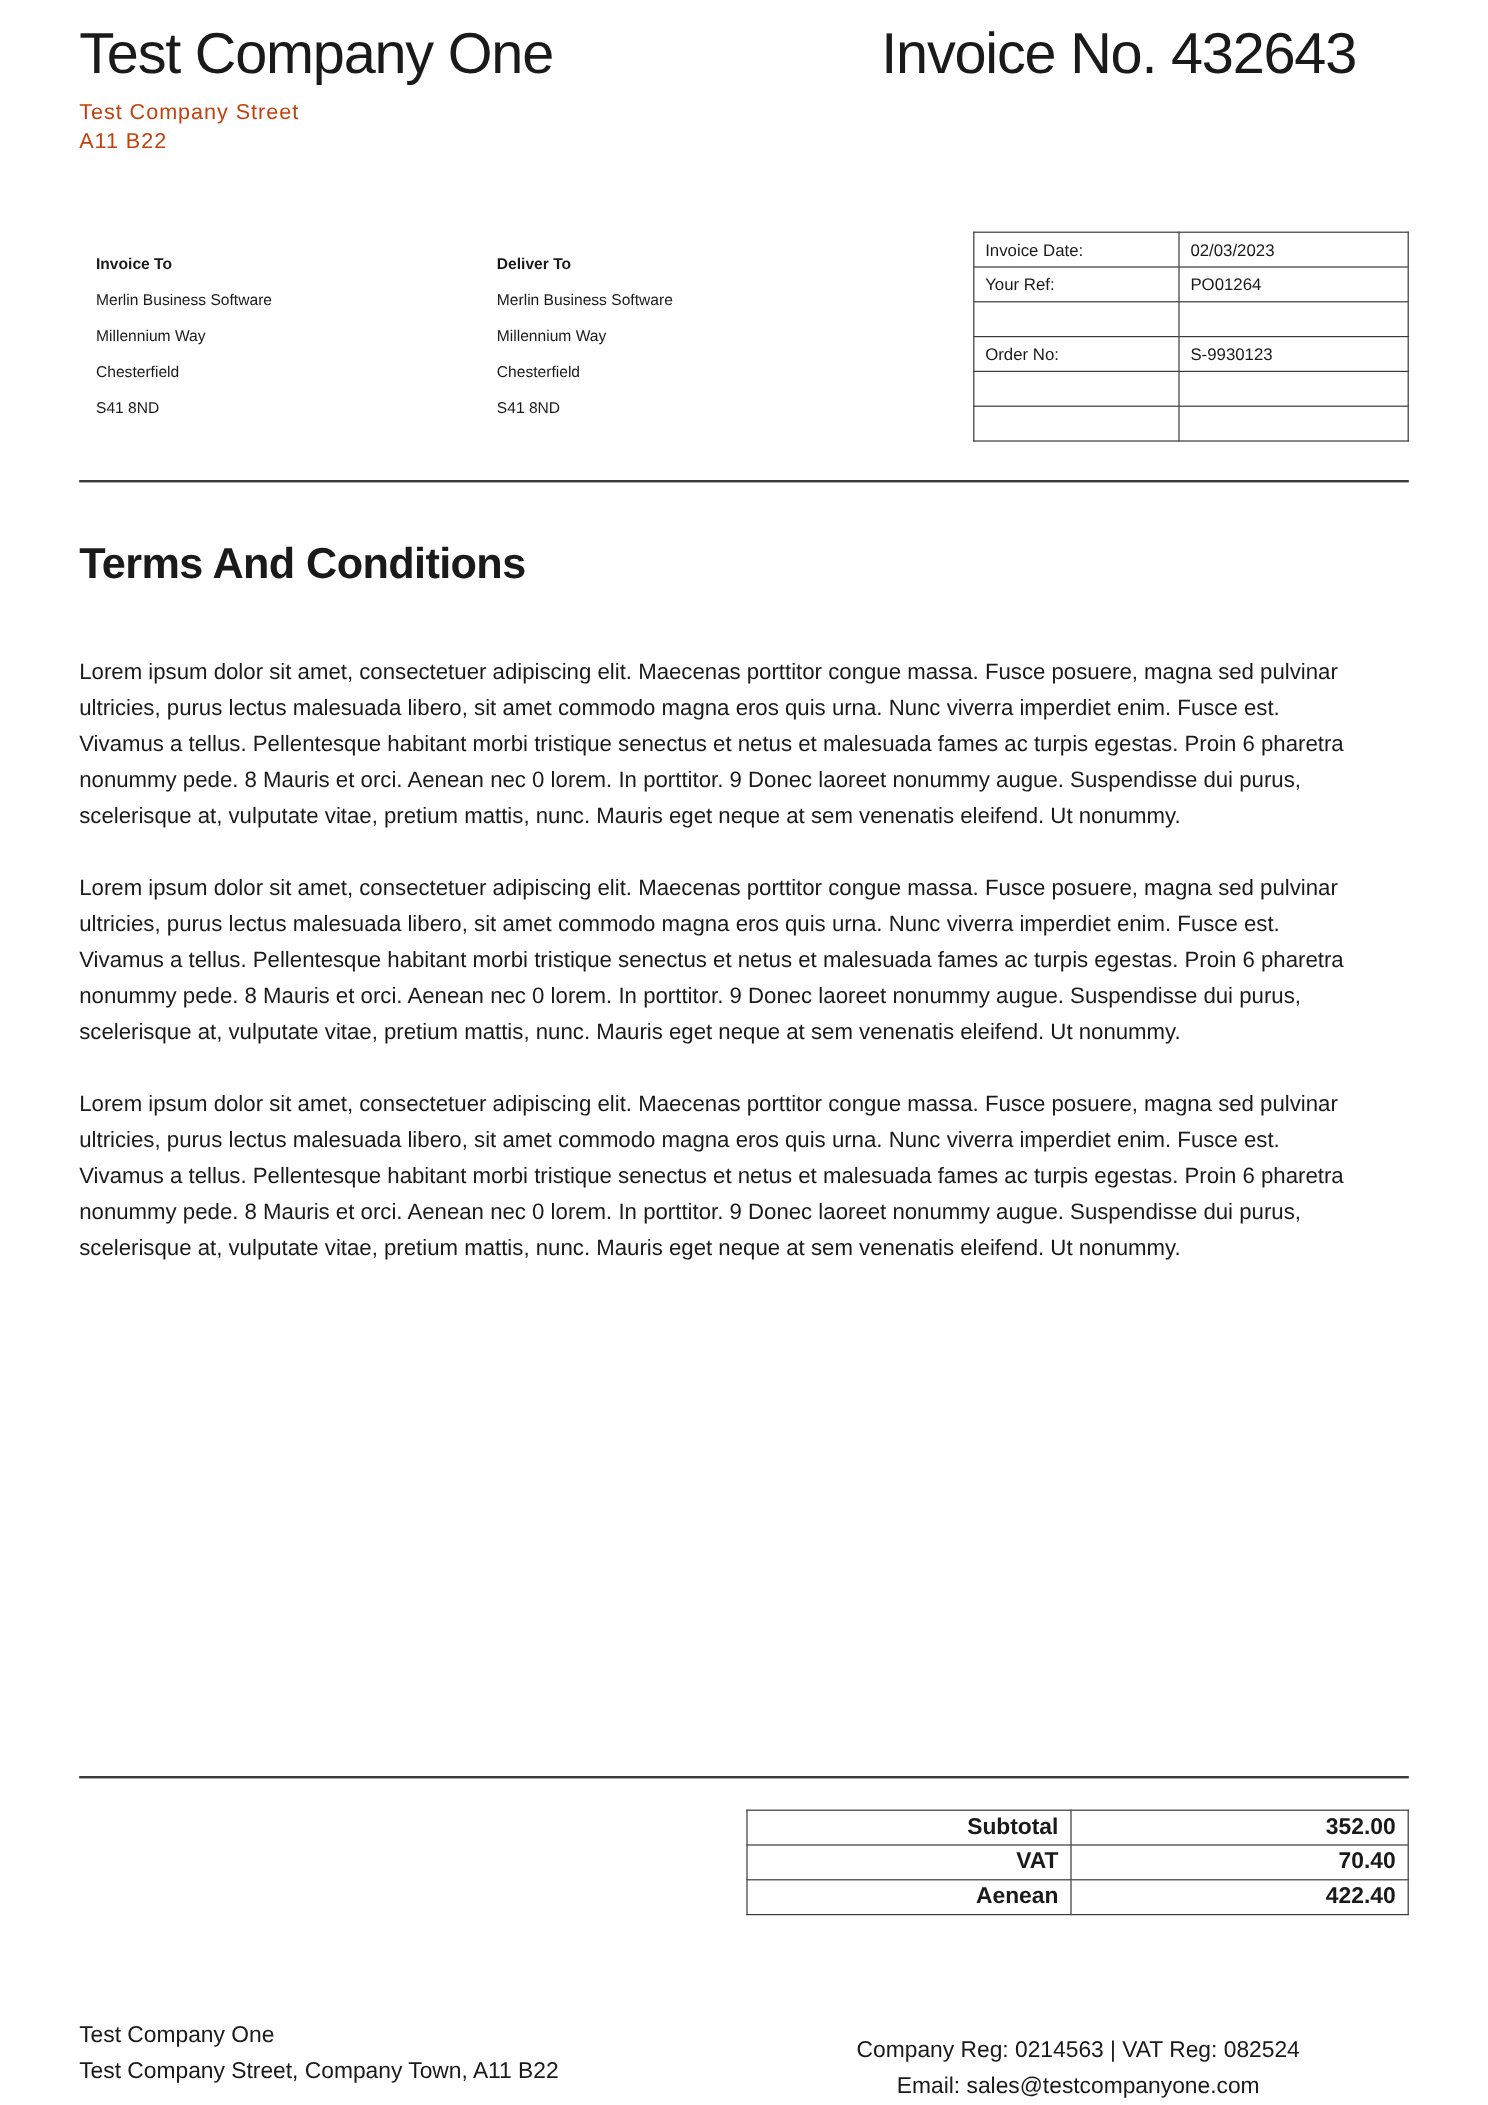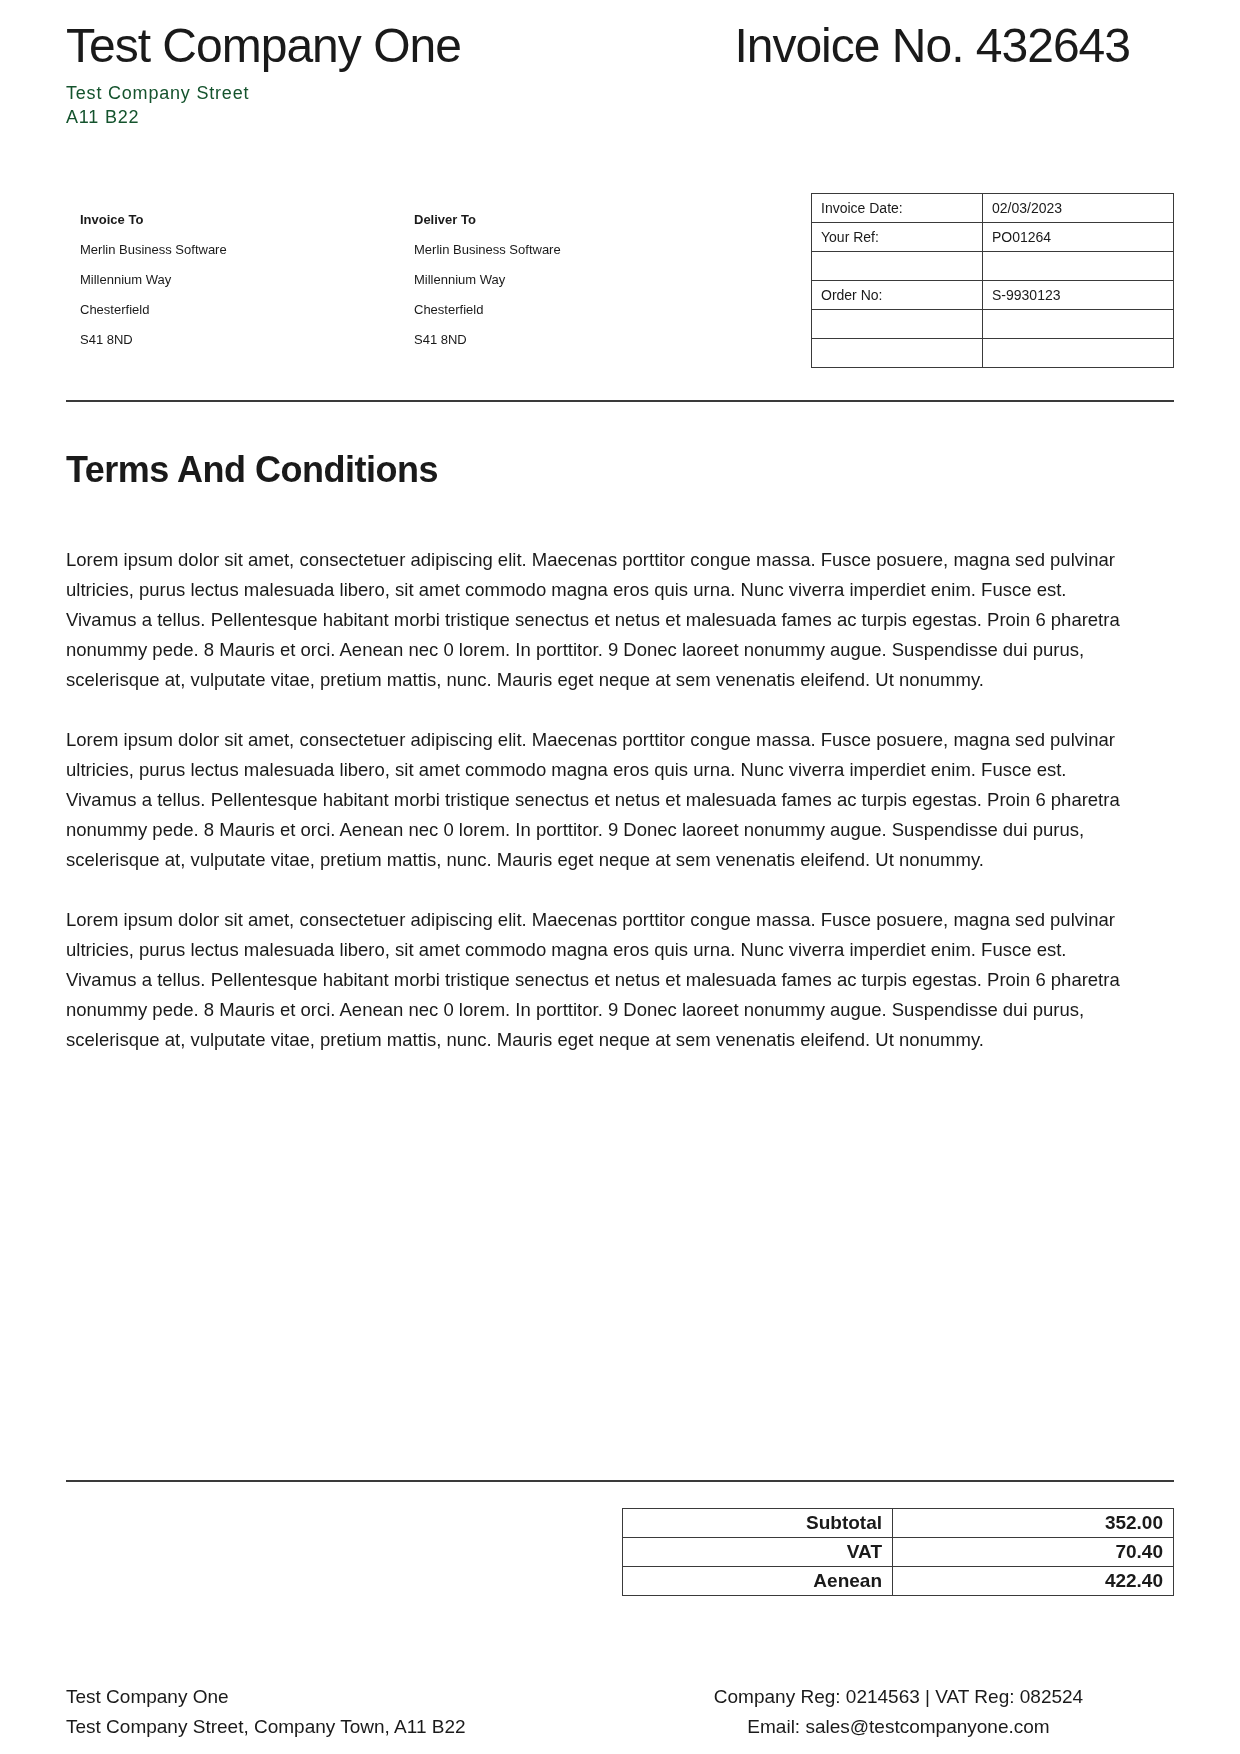--- a/index.html
+++ b/index.html
@@ -6,21 +6,21 @@
   .page {
     position:relative; width:1240px; height:1754px; background:#ffffff;
     font-family:"Liberation Sans", sans-serif; color:#1a1a1a; overflow:hidden;
   }
   .content { position:absolute; left:66px; top:0; width:1108px; }
 
   
   .header-row { display:flex; justify-content:space-between; align-items:flex-start; padding-top:18px; }
   .company-name { font-size:48px; font-weight:400; letter-spacing:-1px; white-space:nowrap; line-height:1.15; }
   .invoice-number { font-size:48px; font-weight:400; letter-spacing:-1px; white-space:nowrap; line-height:1.15; margin-right:44px; }
-  .company-address { margin-top:8px; font-size:18px; line-height:24px; letter-spacing:0.8px; color:#14532d; }
+  .company-address { margin-top:8px; font-size:18px; line-height:24px; letter-spacing:0.8px; color:#c2410c; }
 
   
   .parties-row { display:flex; align-items:flex-start; margin-top:64px; }
   .party { width:334px; box-sizing:border-box; padding-left:14px; font-size:13px; line-height:30px;margin-top:12px; }
   .party-label { font-weight:700; }
   .details-table { margin-left:auto; border-collapse:collapse; }
   .details-table td {
     border:1.5px solid #3a3a3a; height:29px; padding:0 9px;
     font-size:14px; box-sizing:border-box; vertical-align:middle;
   }
@@ -40,21 +40,21 @@
   .totals-table td {
     border:1.5px solid #3a3a3a; height:29px; padding:0 10px;
     font-size:19px; font-weight:700; box-sizing:border-box; vertical-align:middle; text-align:right;
   }
   td.totals-label { width:270px; }
   td.totals-value { width:281px; }
 
   
   .footer { position:absolute; left:66px; top:1682px; width:1108px; font-size:19px; line-height:30px; }
   .footer-left { position:absolute; left:0; top:0; }
-  .footer-right { position:absolute; left:557px; top:0; width:551px; text-align:center; }
+  .footer-right { position:absolute; left:557px; top:12px; width:551px; text-align:center; }
 </style>
 </head>
 <body>
 
 <div class="page">
   <div class="content">
 
     <div class="header-row">
       <div class="company-name">Test Company One</div>
       <div class="invoice-number">Invoice No. 432643</div>

